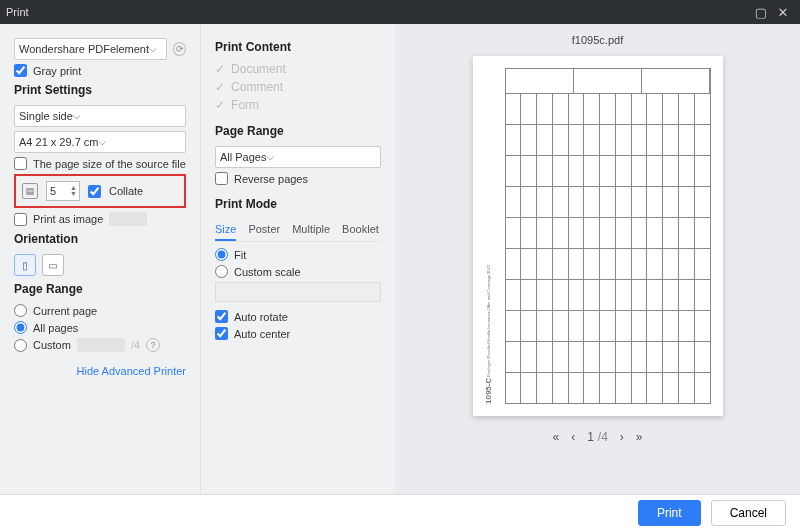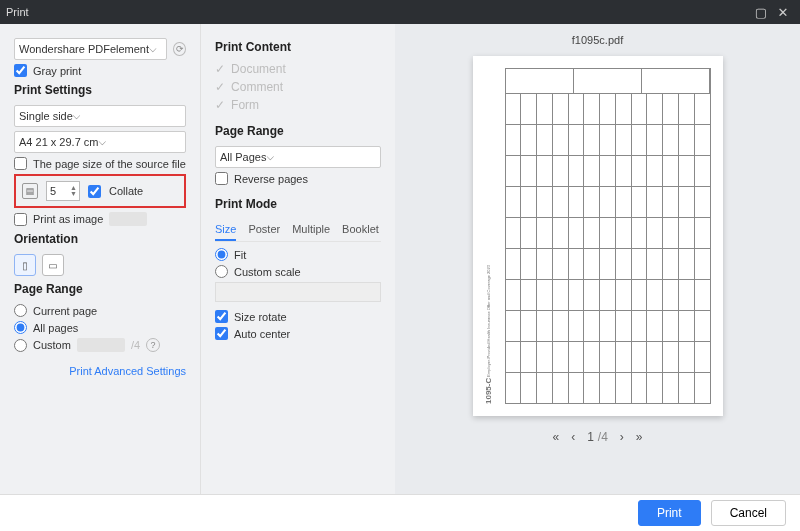--- a/index.html
+++ b/index.html
@@ -127,21 +127,21 @@
     </div>
     <div class="row">
       <input type="radio" name="pr" style="">
       <span class="lbl">Custom</span>
       <span class="grey-pill" style="width:48px"></span>
       <span class="lbl muted"> /4 </span>
       <span class="help-circ">?</span>
     </div>
 
     <div style="text-align:right; margin-top:12px;">
-      <span class="link">Print Advanced Settings</span>
+      <span class="link">Hide Advanced Printer</span>
     </div>
   </div>
 
   <div class="col col-mid">
     <div class="section-title">Print Content</div>
     <div class="row muted">
         <span>✓</span>
         <span>Document</span>
       </div>
     <div class="row muted">
@@ -176,21 +176,21 @@
     </div>
     <div class="row">
       <input type="radio" name="sz" style="">
       <span class="lbl">Custom scale</span>
     </div>
     <div class="row">
       <input class="scale-input" disabled="" style="">
     </div>
     <div class="row" style="margin-top:8px">
       <input type="checkbox" checked="" style="">
-      <span class="lbl">Size rotate</span>
+      <span class="lbl">Auto rotate</span>
     </div>
     <div class="row">
       <input type="checkbox" checked="" style="">
       <span class="lbl">Auto center</span>
     </div>
   </div>
 
   <div class="col-right">
     <div class="preview-name">f1095c.pdf</div>
     <div class="page-preview">

